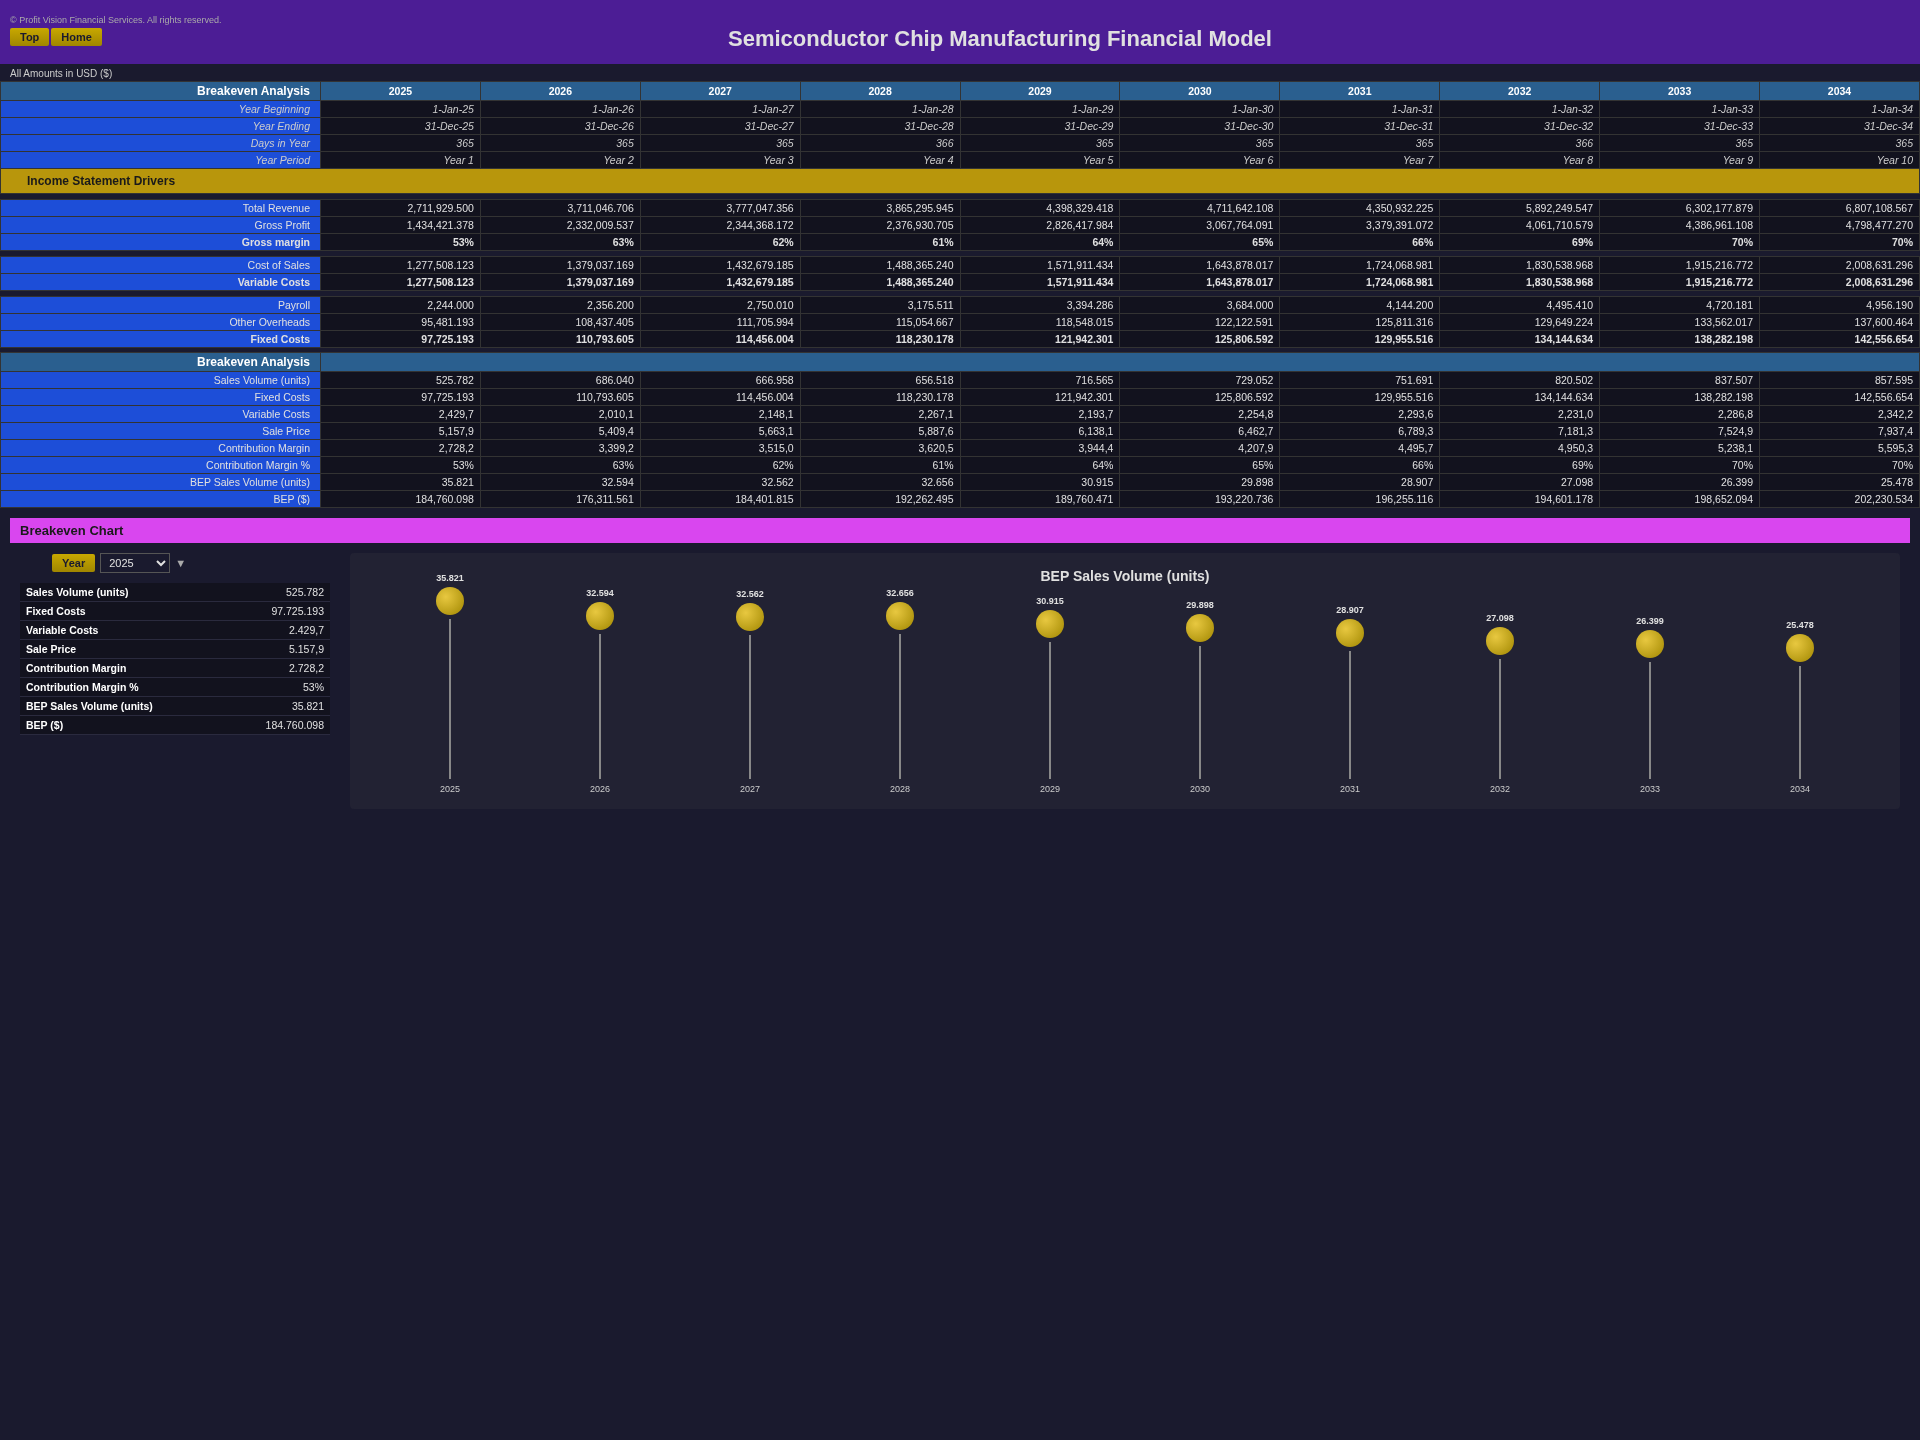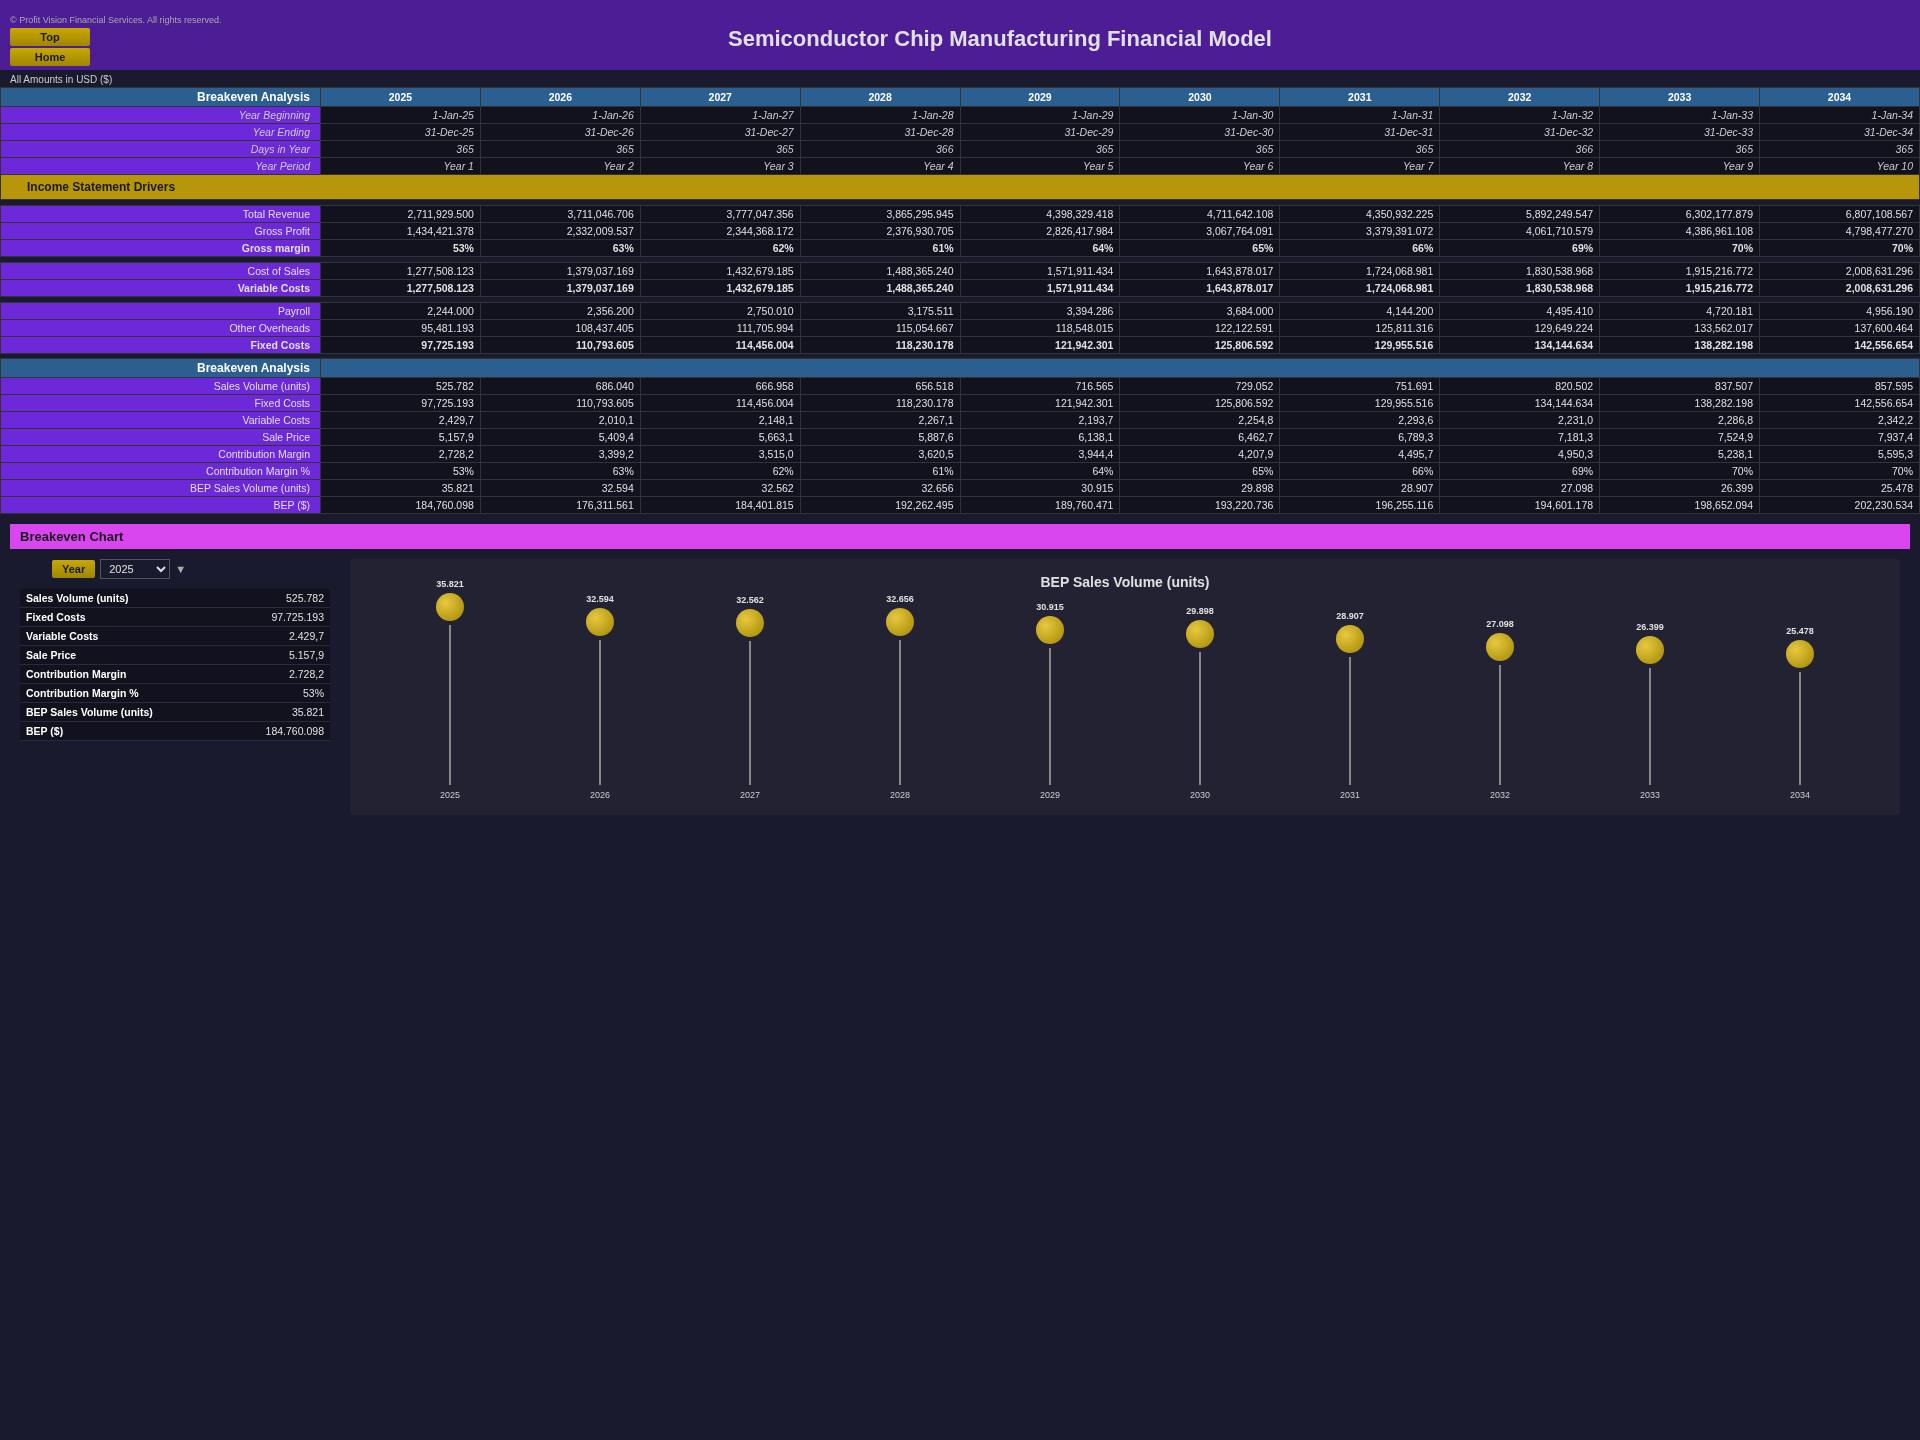--- a/index.html
+++ b/index.html
@@ -16,21 +16,21 @@
       display: flex;
       flex-direction: column;
       gap: 3px;
     }
     .copyright {
       font-size: 9px;
       color: #aaa;
     }
     .nav-buttons {
       display: flex;
-      flex-direction: column;
+      flex-direction: row;
       gap: 2px;
       width: 80px;
     }
     .nav-btn {
       background: linear-gradient(to bottom, #c8a800, #a08600);
       color: #1a1a2e;
       border: none;
       padding: 3px 10px;
       font-size: 11px;
       font-weight: bold;
@@ -48,21 +48,21 @@
       width: 100%;
       border-collapse: collapse;
       font-size: 10.5px;
     }
     .main-table th, .main-table td {
       border: 1px solid #333;
       padding: 2px 6px;
       white-space: nowrap;
     }
     .main-table .label-cell {
-      background-color: #6d28d9;
+      background-color: #1d4ed8;
       color: #e0e0e0;
       text-align: right;
       padding-right: 10px;
       width: 320px;
     }
     .main-table .value-cell {
       text-align: right;
       background-color: #12121e;
       color: #e0e0e0;
     }

